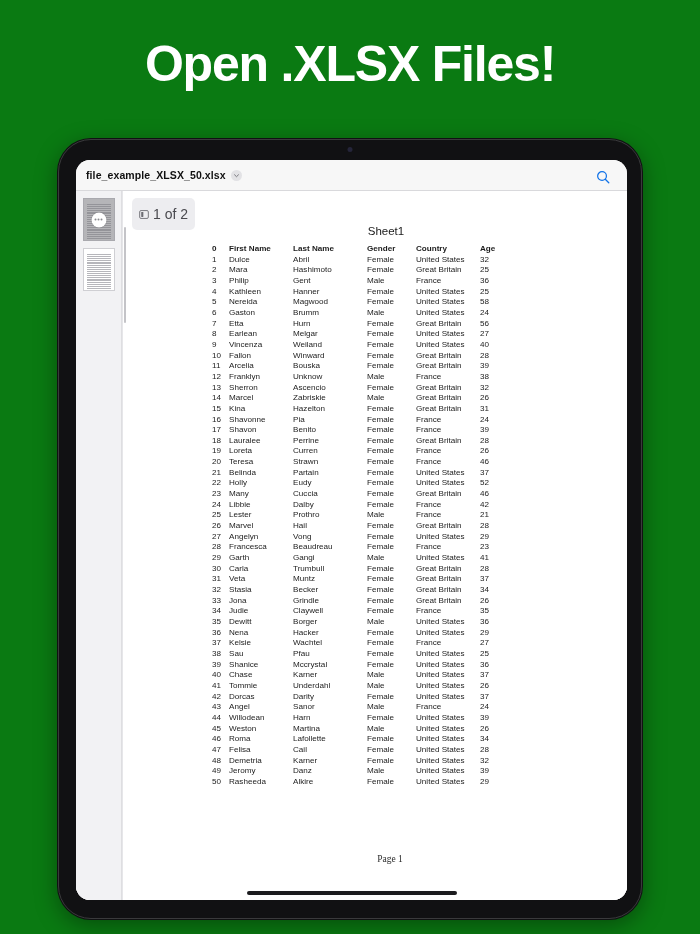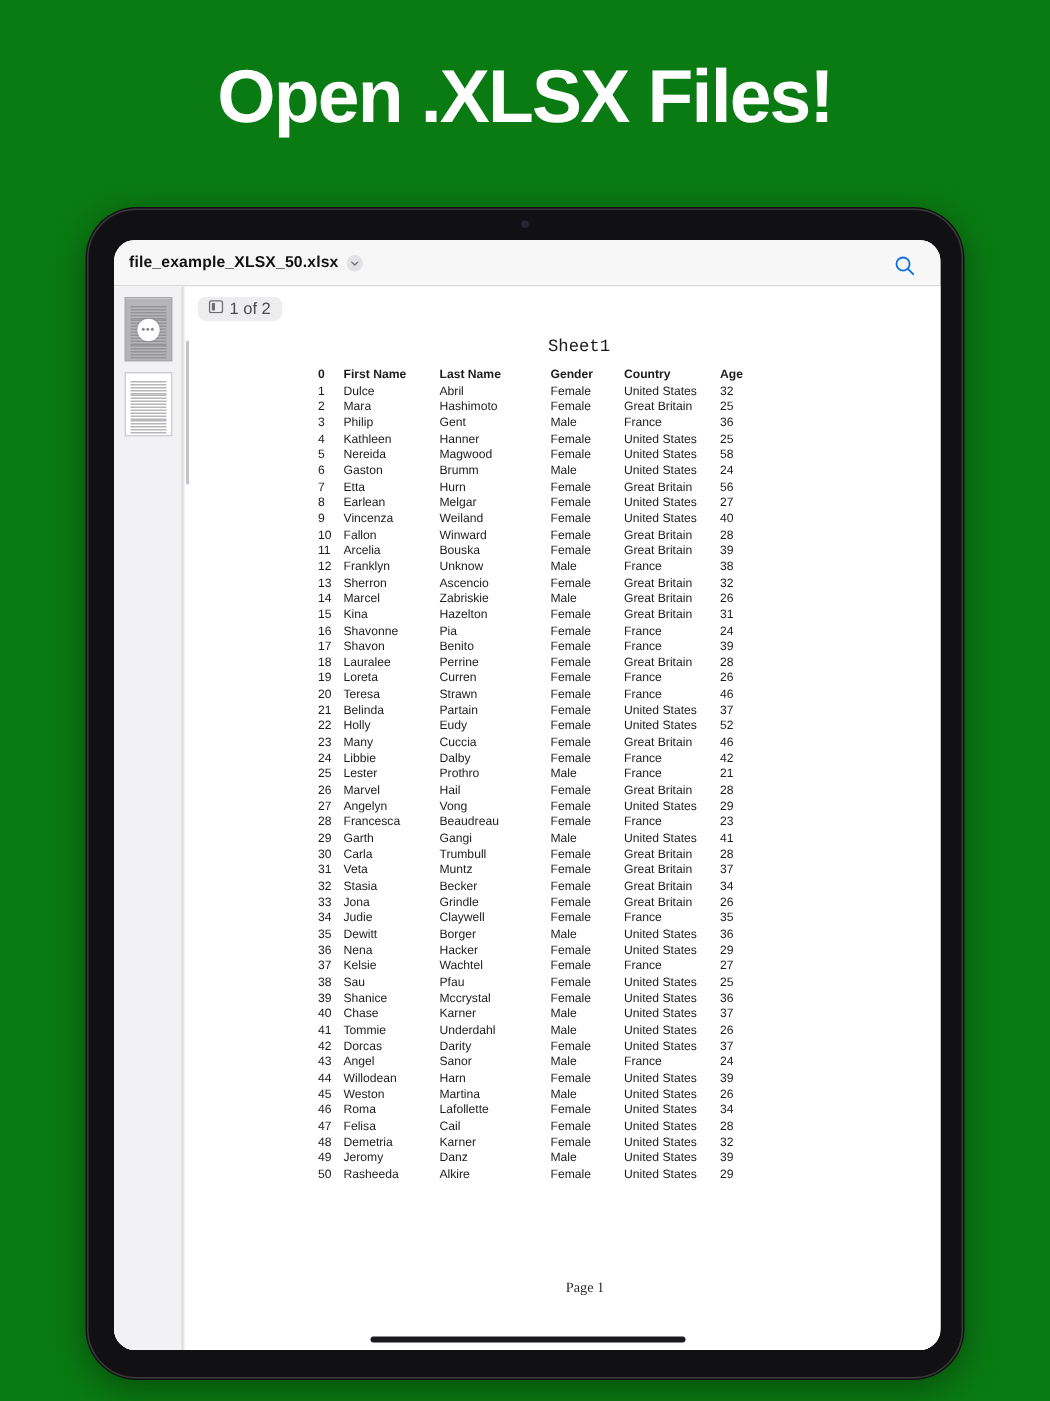--- a/index.html
+++ b/index.html
@@ -182,43 +182,43 @@
   .doc-pane {
     flex: 1 1 auto;
     position: relative;
     background: #f4f4f6;
     overflow: hidden;
   }
   .page-pill {
     position: absolute;
     top: 7px;
     left: 10px;
-    height: 16px;
+    height: 32px;
     padding: 0 7px;
     background: rgba(236,236,239,0.96);
     border-radius: 5px;
     display: flex;
     align-items: center;
     gap: 4px;
-    font-size: 11px;
+    font-size: 14px;
     color: #4a4a4f;
     z-index: 3;
   }
   .sheet {
     position: absolute;
     left: 0; right: 0; top: 0; bottom: 0;
     background: #ffffff;
     border-left: 1px solid #e6e6e9;
     padding-top: 34px;
     overflow: hidden;
   }
 
   .sheet-title {
     text-align: center;
-    font-family: Liberation Mono, monospace;
+    font-family: Liberation Sans, sans-serif;
     font-size: 11.5px;
     color: #1a1a1a;
     margin-bottom: 7px;
     padding-right: 14px;
     margin-left: 36px;
   }
 
   table.grid {
     border-collapse: collapse;
     margin: 0 auto;

